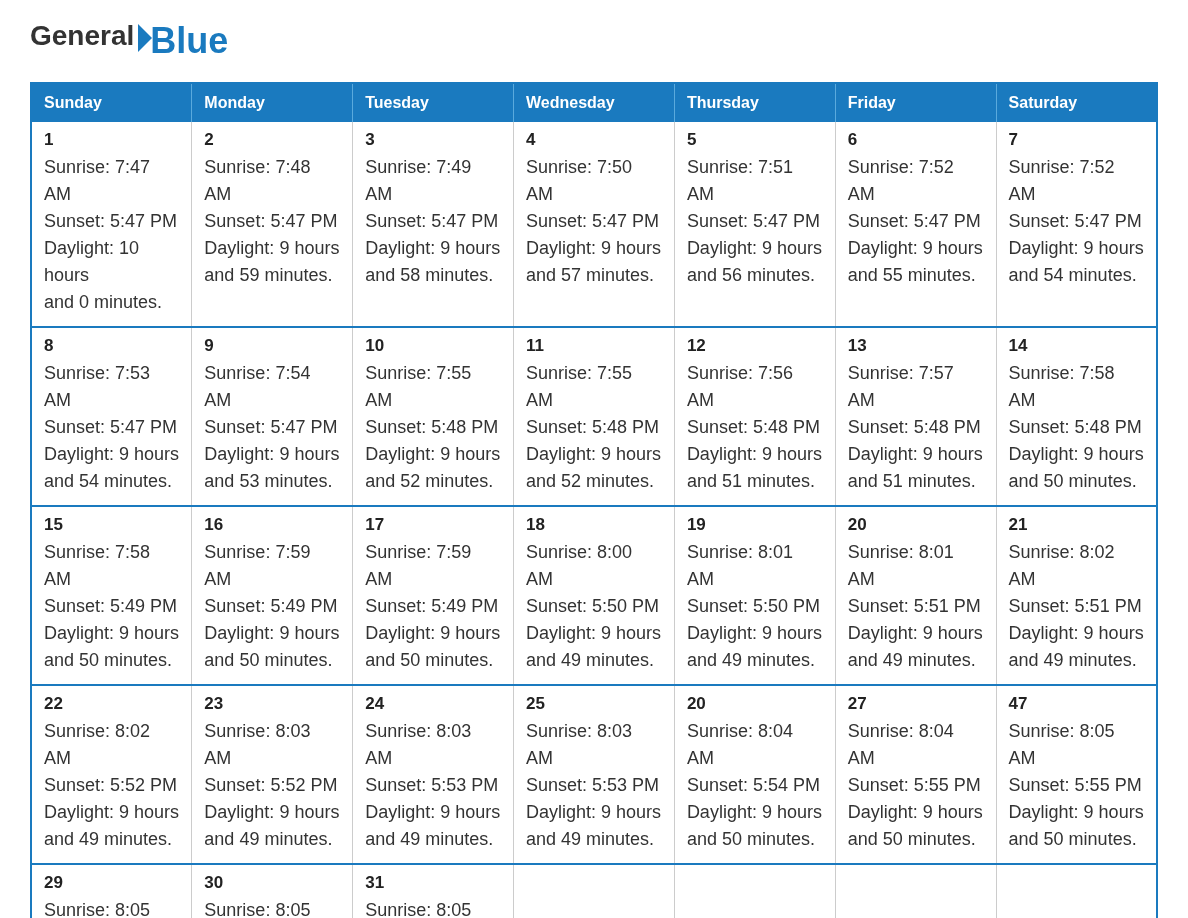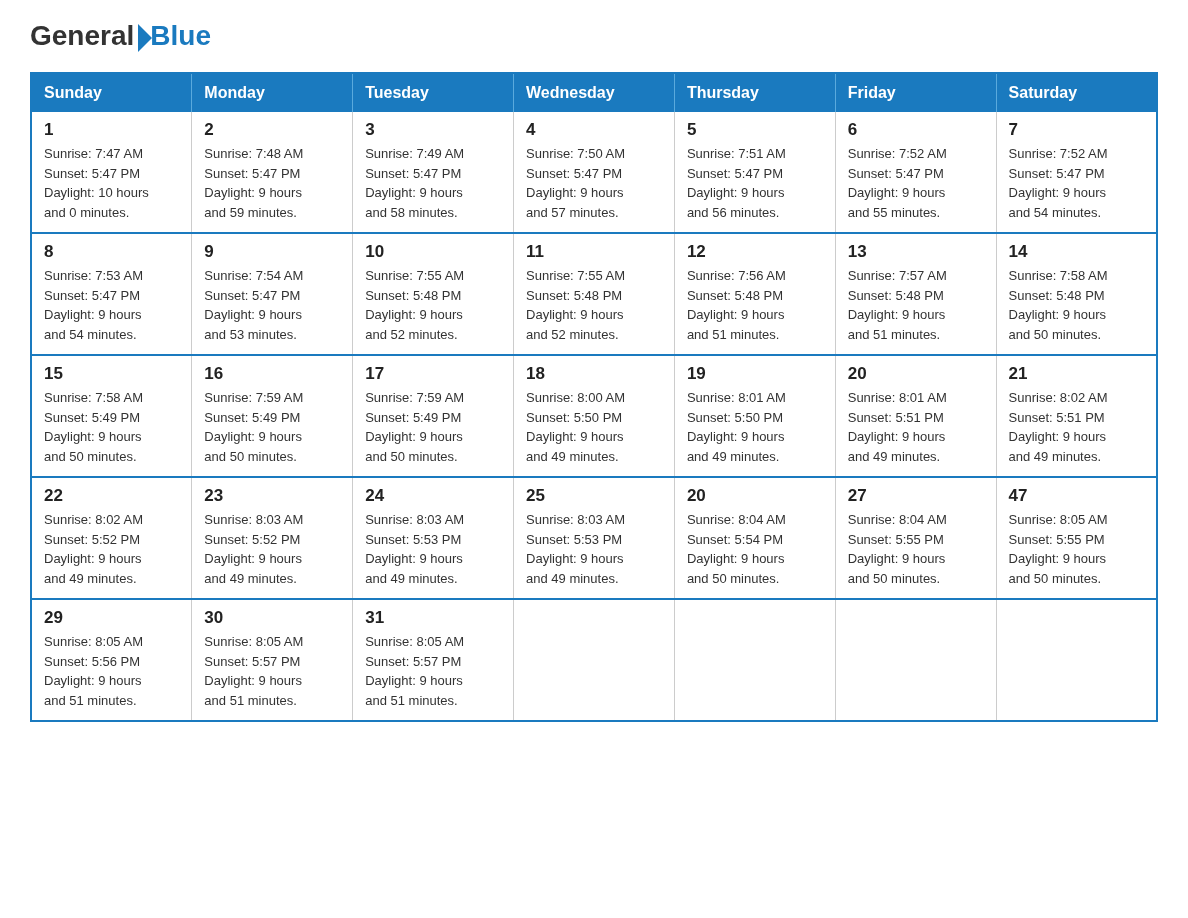--- a/index.html
+++ b/index.html
@@ -33,21 +33,21 @@
     .logo-arrow {
       width: 0;
       height: 0;
       border-left: 14px solid #1a7abf;
       border-top: 14px solid transparent;
       border-bottom: 14px solid transparent;
       margin-left: 4px;
       margin-top: 4px;
     }
     .logo-blue {
-      font-size: 28px;
+      font-size: 36px;
       font-weight: bold;
       color: #1a7abf;
       margin-left: -2px;
     }
     .title-section {
       text-align: right;
     }
     .month-title {
       font-size: 52px;
       font-weight: bold;
@@ -94,21 +94,21 @@
       border-bottom: none;
     }
     .day-number {
       font-size: 17px;
       font-weight: bold;
       color: #222;
       margin-bottom: 4px;
       display: block;
     }
     .day-info {
-      font-size: 13px;
+      font-size: 18px;
       line-height: 1.5;
       color: #333;
     }
     .empty-cell {
       background: #fff;
     }
   </style>
 </head>
 <body>
 

